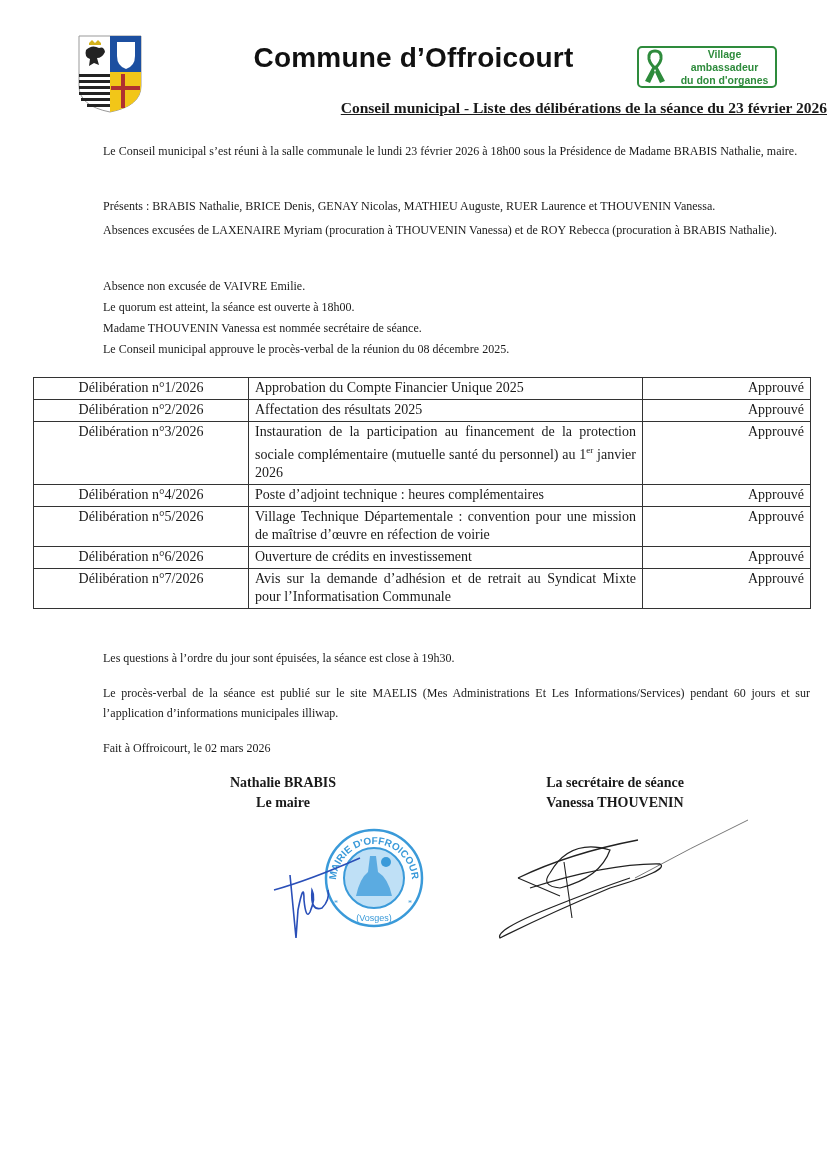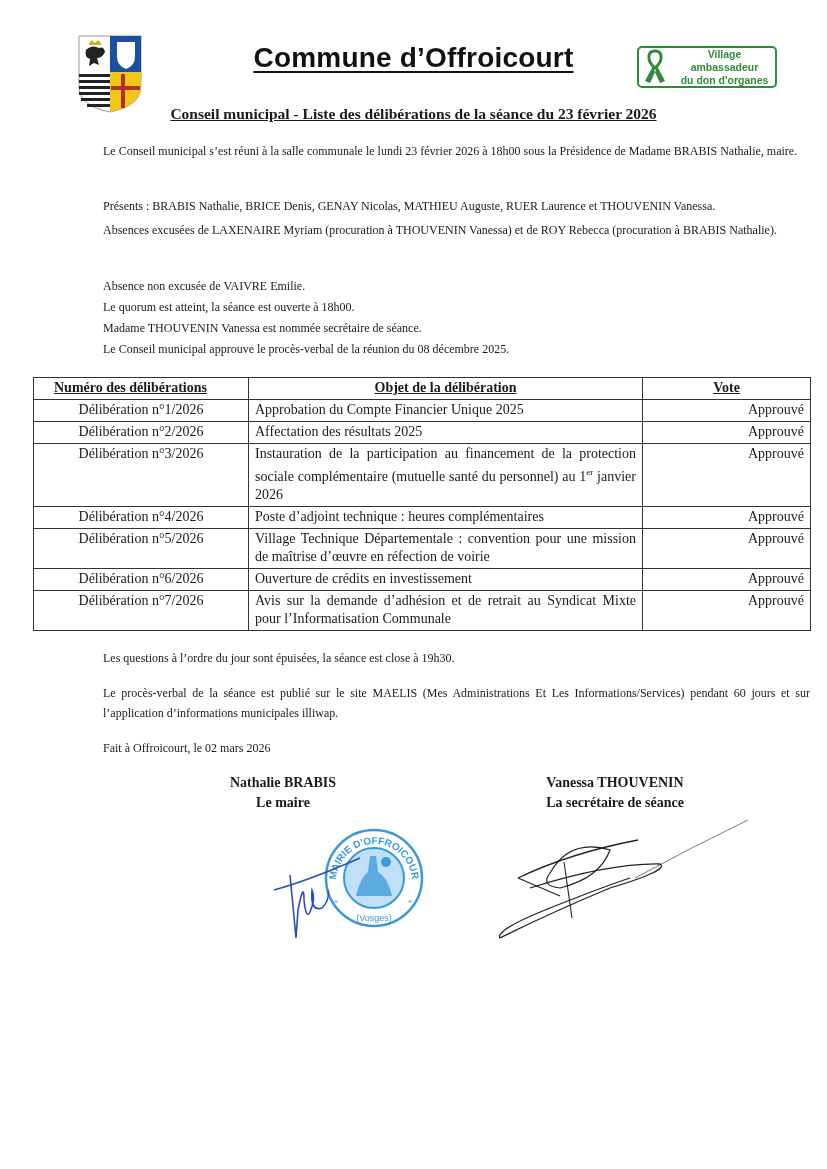--- a/index.html
+++ b/index.html
@@ -5,28 +5,28 @@
   html, body { margin: 0; padding: 0; background: #ffffff; }
   body { width: 827px; height: 1169px; position: relative; overflow: hidden;
          font-family: "Liberation Serif", serif; color: #1a1a1a; }
   .abs { position: absolute; }
 
   
   .crest { left: 77px; top: 34px; width: 66px; height: 80px; }
   .title { left: 0; width: 827px; top: 42px; text-align: center;
            font-family: "Liberation Sans", sans-serif; font-weight: bold; font-size: 28px;
            letter-spacing: 0.2px; color: #111; }
-  .title span { text-decoration: underline; text-decoration-thickness: 2px; text-underline-offset: 4px; }
+  .title span { text-decoration-thickness: 2px; text-underline-offset: 4px; }
   .badge { left: 637px; top: 46px; width: 140px; height: 42px; border: 2px solid #2e8b3c; border-radius: 5px;
            box-sizing: border-box; display: flex; align-items: center; gap: 9px; }
   .badge .ribbon { width: 26px; height: 38px; margin-left: 3px; }
   .badge .txt { font-family: "Liberation Sans", sans-serif; font-weight: bold; color: #2e8b3c;
                 font-size: 10.5px; line-height: 13px; text-align: center; flex: 1; margin-right: 3px; }
 
-  .subtitle { left: 0; width: 827px; top: 105px; text-align: center; font-weight: bold; font-size: 15.5px; }
+  .subtitle { left: 0; width: 827px; top: 99px; text-align: right; font-weight: bold; font-size: 15.5px; }
   .subtitle span { text-decoration: underline; }
 
   
   .p { left: 103px; width: 707px; font-size: 12px; line-height: 20px; text-align: justify; }
   .p.nojust { text-align: left; }
 
   
   table.delib { position: absolute; left: 33px; top: 377px; width: 778px; border-collapse: collapse;
                 font-size: 14px; }
   table.delib td, table.delib th { border: 1px solid #333; vertical-align: top; padding: 1px 6px 2px 6px; line-height: 18px; }
@@ -88,25 +88,20 @@
 
 <div class="abs p" style="top:196px;">Présents : BRABIS Nathalie, BRICE Denis, GENAY Nicolas, MATHIEU Auguste, RUER Laurence et THOUVENIN Vanessa.</div>
 <div class="abs p" style="top:220px;">Absences excusées de LAXENAIRE Myriam (procuration à THOUVENIN Vanessa)  et de ROY Rebecca (procuration à BRABIS Nathalie).</div>
 <div class="abs p nojust" style="top:276px;">Absence non excusée de VAIVRE Emilie.</div>
 <div class="abs p nojust" style="top:297px;">Le quorum est atteint, la séance est ouverte à 18h00.</div>
 <div class="abs p nojust" style="top:318px;">Madame THOUVENIN Vanessa est nommée secrétaire de séance.</div>
 <div class="abs p nojust" style="top:339px;">Le Conseil municipal approuve le procès-verbal de la réunion du 08 décembre 2025.</div>
 
 <table class="delib">
   <tbody>
-      <tr>
-    <th class="c1">Numéro des délibérations</th>
-    <th>Objet de la délibération</th>
-    <th>Vote</th>
-  </tr>
   <tr>
     <td class="num">Délibération n°1/2026</td>
     <td class="obj">Approbation du Compte Financier Unique 2025</td>
     <td class="vote">Approuvé</td>
   </tr>
   <tr>
     <td class="num">Délibération n°2/2026</td>
     <td class="obj">Affectation des résultats 2025</td>
     <td class="vote">Approuvé</td>
   </tr>
@@ -140,22 +135,22 @@
 
 <div class="abs p nojust" style="top:648px;">Les questions à l’ordre du jour sont épuisées, la séance est close à 19h30.</div>
 <div class="abs p" style="top:683px;">Le procès-verbal de la séance est publié sur le site MAELIS (Mes Administrations Et Les Informations/Services) pendant 60 jours et sur l’application d’informations municipales illiwap.</div>
 <div class="abs p nojust" style="top:738px;">Fait à Offroicourt, le  02 mars 2026</div>
 
 <div class="abs sig-block sig-left">
   <div>Nathalie BRABIS</div>
   <div>Le maire</div>
 </div>
 <div class="abs sig-block sig-right">
+  <div>La secrétaire de séance</div>
   <div>Vanessa THOUVENIN</div>
-  <div>La secrétaire de séance</div>
 </div>
 
 <div class="abs stamp">
   <svg width="104" height="104" viewBox="0 0 104 104">
     <defs>
         <path id="arcTop" d="M14 56 A38 38 0 0 1 90 56"></path>
       </defs>
     <circle cx="52" cy="52" r="48" fill="none" stroke="#3a9ad9" stroke-width="2.5"></circle>
     <circle cx="52" cy="52" r="30" fill="#bfe0f6" stroke="#3a9ad9" stroke-width="2"></circle>
     <path d="M34 70 Q38 52 46 46 L48 30 L54 30 L56 46 Q66 52 70 70 Z" fill="#3a9ad9" opacity="0.75"></path>

